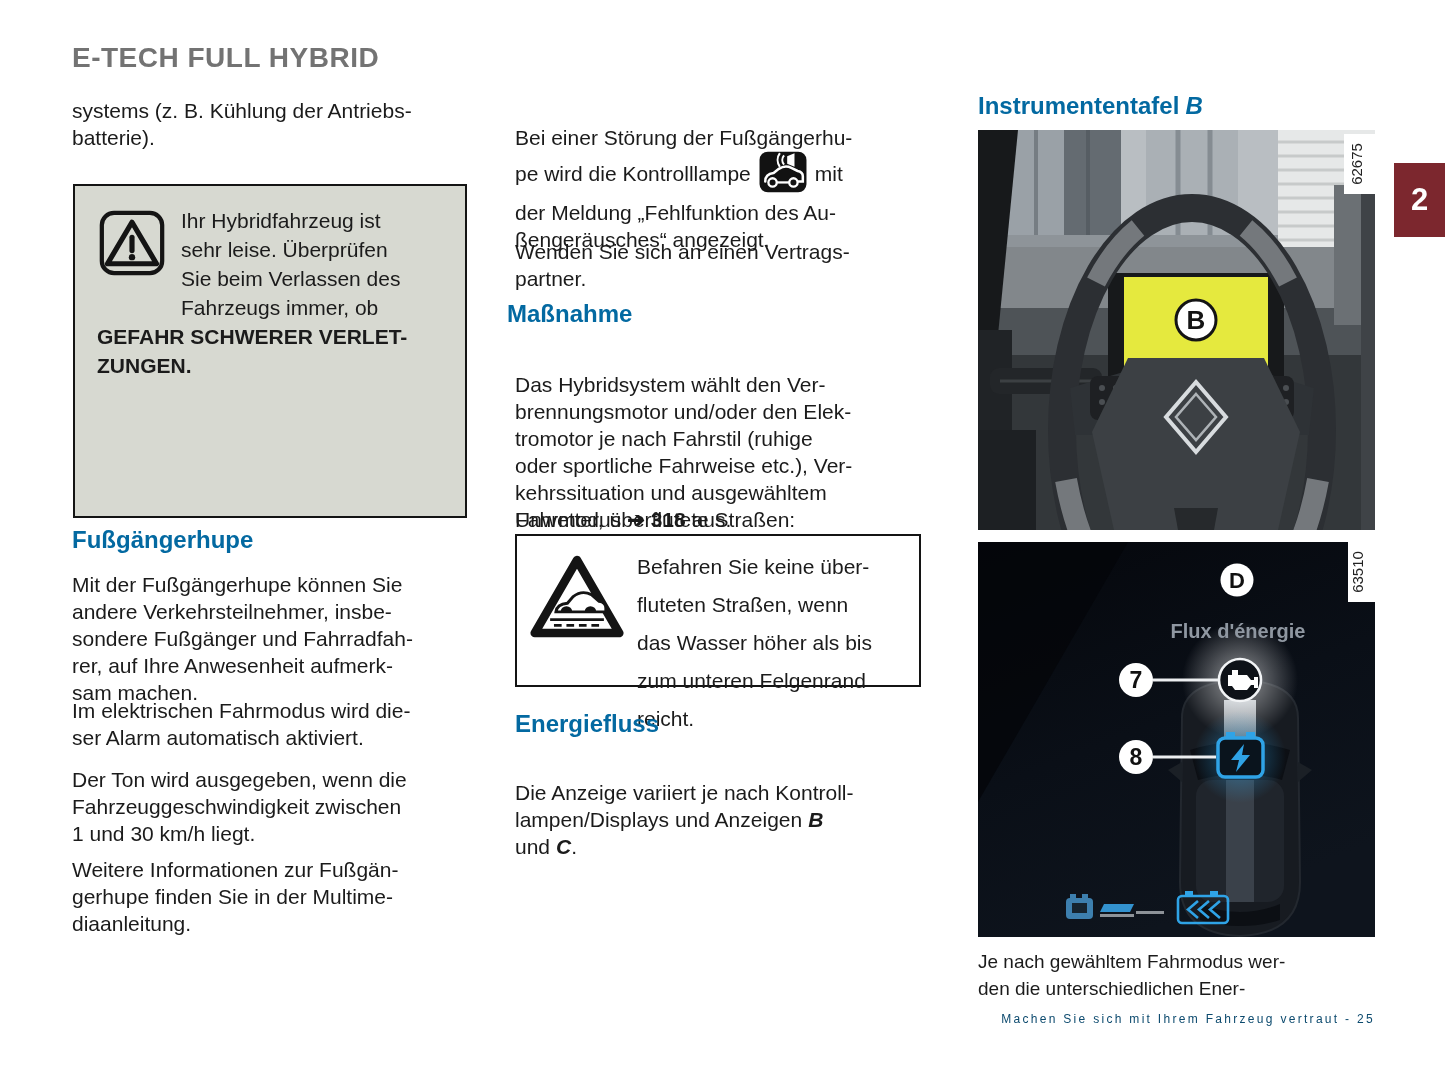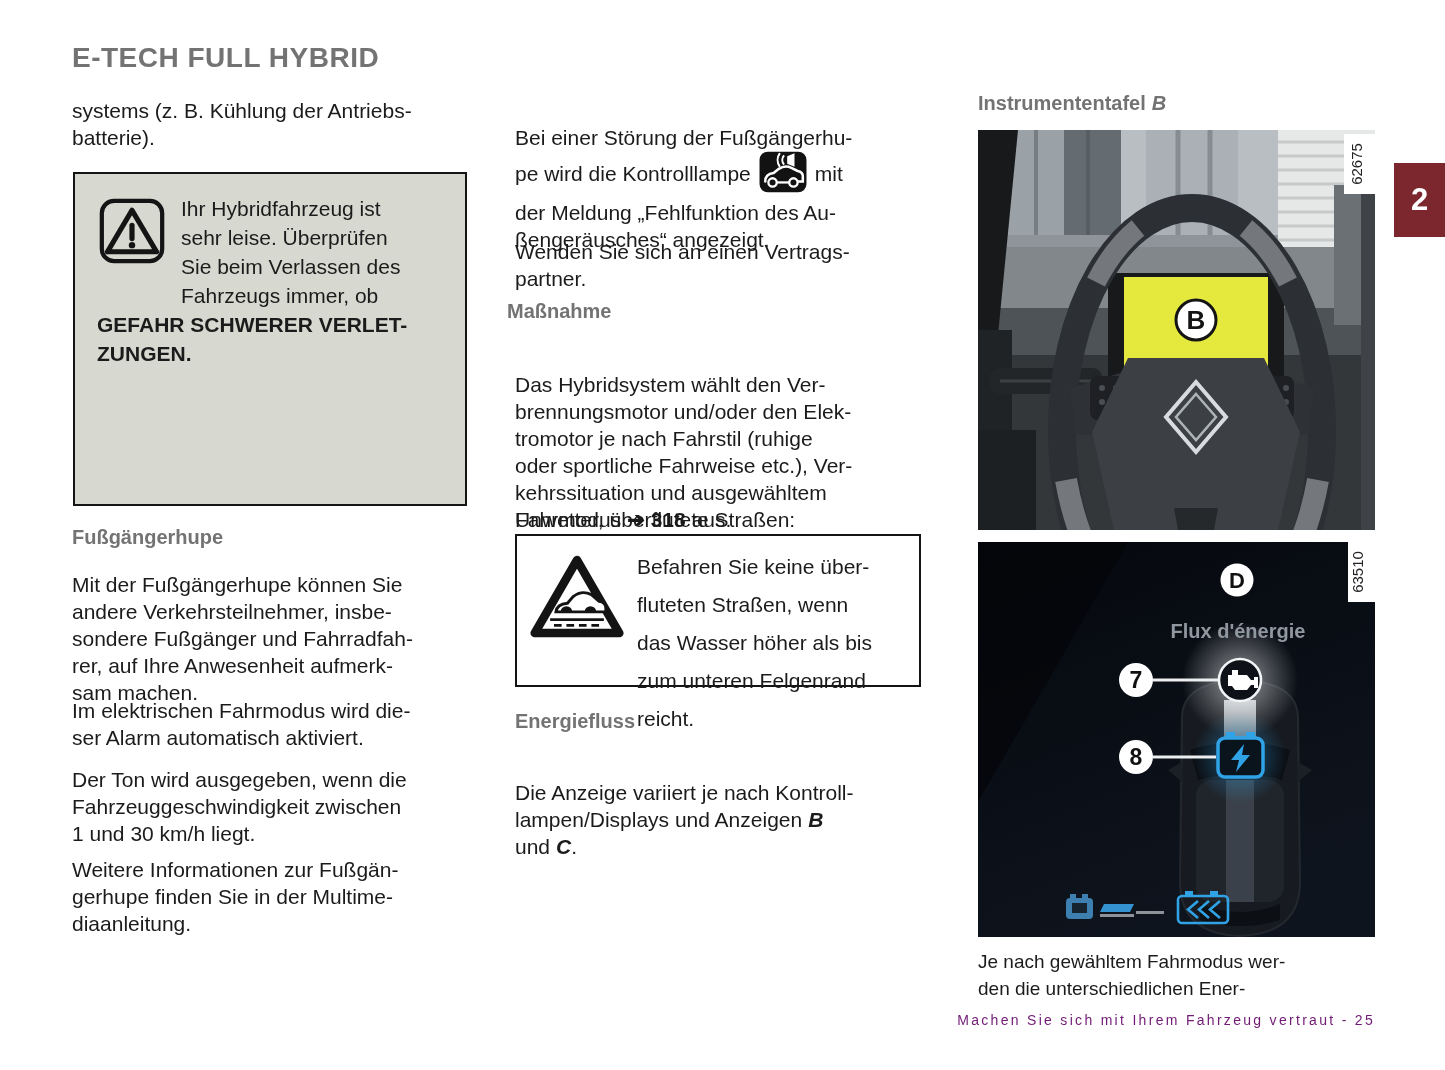--- a/index.html
+++ b/index.html
@@ -9,27 +9,27 @@
     width: 1445px; height: 1070px;
     background: #ffffff;
     font-family: "Liberation Sans", sans-serif;
     color: #1b1b1b;
     overflow: hidden;
   }
   .abs { position: absolute; }
   .ml { white-space: pre-line; }
   .body { font-size: 21px; line-height: 27px; color:#1b1b1b; }
   h1.title { font-size: 28px; font-weight: 700; letter-spacing: 0.5px; color:#737373; }
-  .h2 { font-size: 20px; font-weight: 700; color:#737373; }
+  .h2 { font-size: 24px; font-weight: 700; color:#0369a1; }
   .ref-bold { font-weight: 700; margin: 0 6px; }
   .ref-bi { font-weight: 700; font-style: italic; margin-left: 6px; }
 
   
   .warnbox1 {
-    left: 73px; top: 172px; width: 394px; height: 334px;
+    left: 73px; top: 184px; width: 394px; height: 334px;
     background: #d7d9d1; border: 2px solid #141414;
     padding: 20px 20px 16px 22px;
   }
   .warnbox1 .row { display: flex; align-items: flex-start; }
   .warnbox1 .iconwrap { flex: 0 0 66px; margin: 4px 16px 0 2px; }
   .wb-text { font-size: 21px; line-height: 29px; }
   .wb-bold { font-weight: 700; }
 
   
   .warnbox2 {
@@ -47,21 +47,21 @@
   .fig svg { display:block; }
 
   .chapter-tab {
     left: 1394px; top: 163px; width: 51px; height: 74px;
     background: #7c272e; color: #ffffff;
     display: flex; align-items: center; justify-content: center;
     font-size: 31px; font-weight: 700;
   }
   .caption { font-size: 19px; line-height: 27px; }
   .footer {
-    font-size: 14px; letter-spacing: 2.3px; color: #701a75;
+    font-size: 12px; letter-spacing: 2.3px; color: #0c4a6e;
     white-space: nowrap;
   }
 </style>
 </head>
 <body>
 
 <div class="page">
 
   <h1 class="abs title" style="left:72px; top:42px;">E-TECH FULL HYBRID</h1>
 

